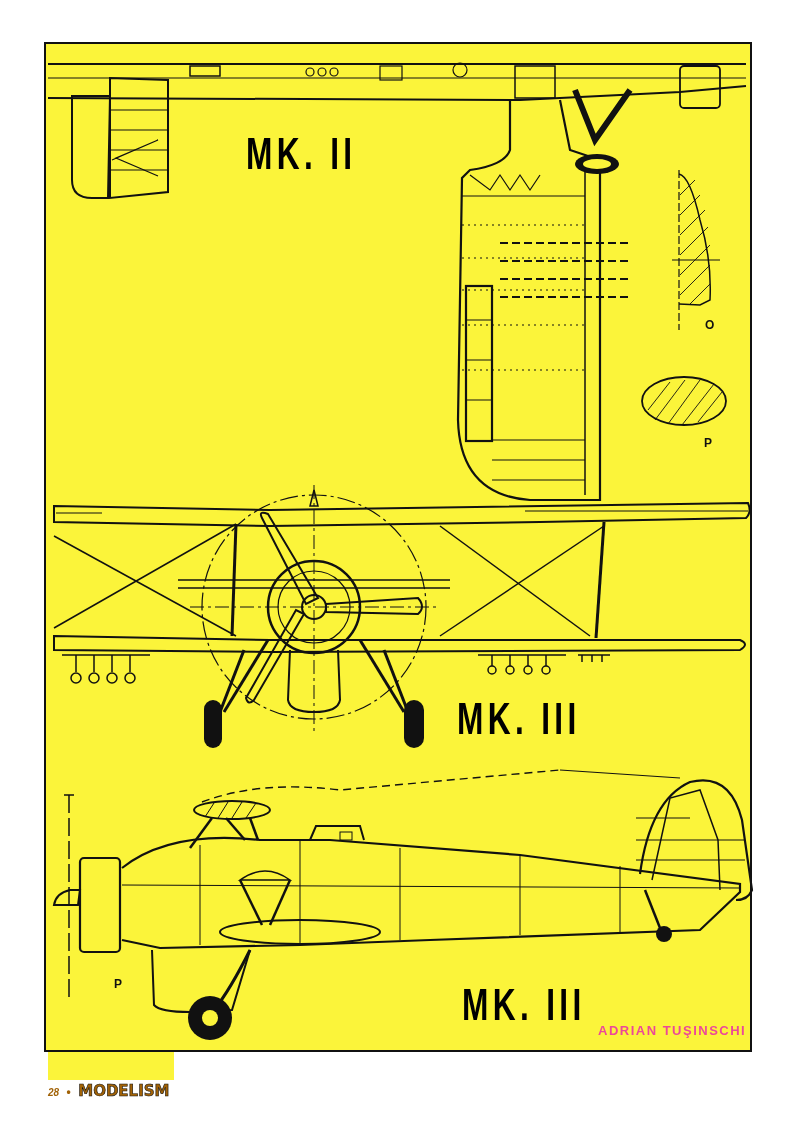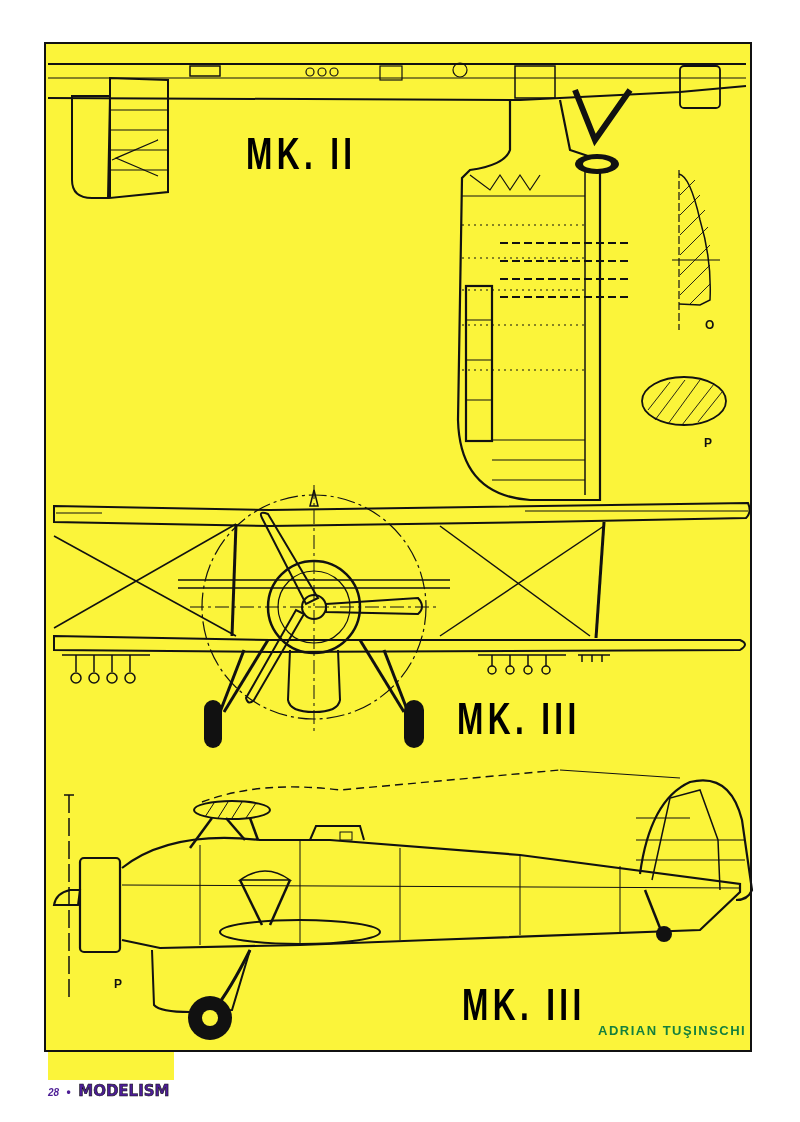--- a/index.html
+++ b/index.html
@@ -1,22 +1,22 @@
 <!DOCTYPE html>
 <html><head>
 <meta charset="utf-8">
 <style>
   html, body { margin:0; padding:0; }
   body { width:800px; height:1122px; background:#ffffff; position:relative; overflow:hidden; font-family:"Liberation Sans", sans-serif; }
   .sheet { position:absolute; left:44px; top:42px; width:708px; height:1010px; background:#fbf43a; border:2px solid #111; box-sizing:border-box; }
   .strip { position:absolute; left:48px; top:1052px; width:126px; height:28px; background:#fbf43a; }
   svg.draw { position:absolute; left:0; top:0; width:800px; height:1122px; }
   .label-mk { position:absolute; font-family:"Liberation Sans", sans-serif; font-weight:bold; color:#000; letter-spacing:6px; transform:scaleX(0.72); transform-origin:left top; font-size:44px; line-height:44px; }
-  .author { position:absolute; left:598px; top:1023px; font-weight:bold; font-size:13px; letter-spacing:1.5px; color:#15803d; }
-  .footer { position:absolute; left:48px; top:1082px; font-weight:bold; color:#4c1d95; white-space:nowrap; }
+  .author { position:absolute; left:598px; top:1023px; font-weight:bold; font-size:13px; letter-spacing:1.5px; color:#ec4899; }
+  .footer { position:absolute; left:48px; top:1082px; font-weight:bold; color:#a16207; white-space:nowrap; }
   .footer .page { font-size:10px; font-style:italic; }
   .footer .dot { font-size:12px; margin:0 3px; }
   .footer .mag { font-size:15px; letter-spacing:0px; font-family:"DejaVu Sans", sans-serif; font-weight:bold; -webkit-text-stroke:0.6px #111; }
   .section-label { position:absolute; font-weight:bold; font-size:12px; color:#111; }
 </style>
 </head>
 <body>
 
 <div class="sheet"></div>
 <div class="strip"></div>

